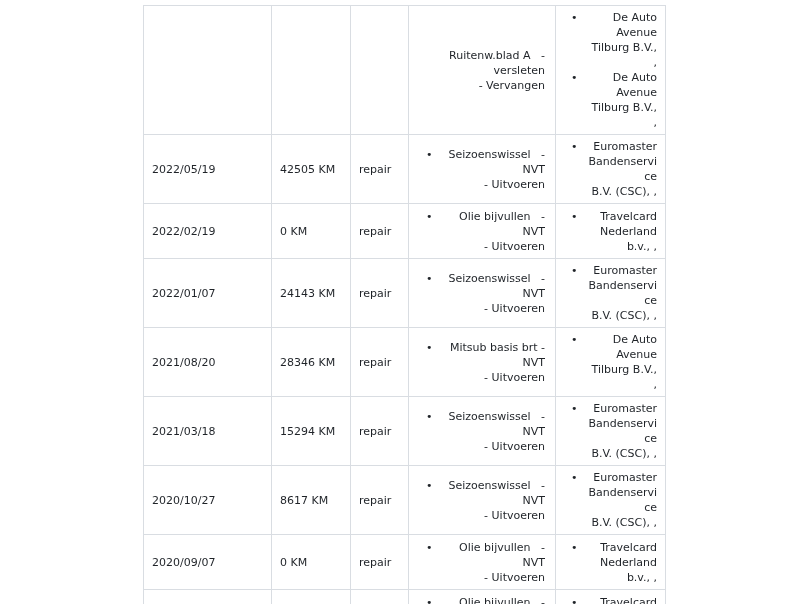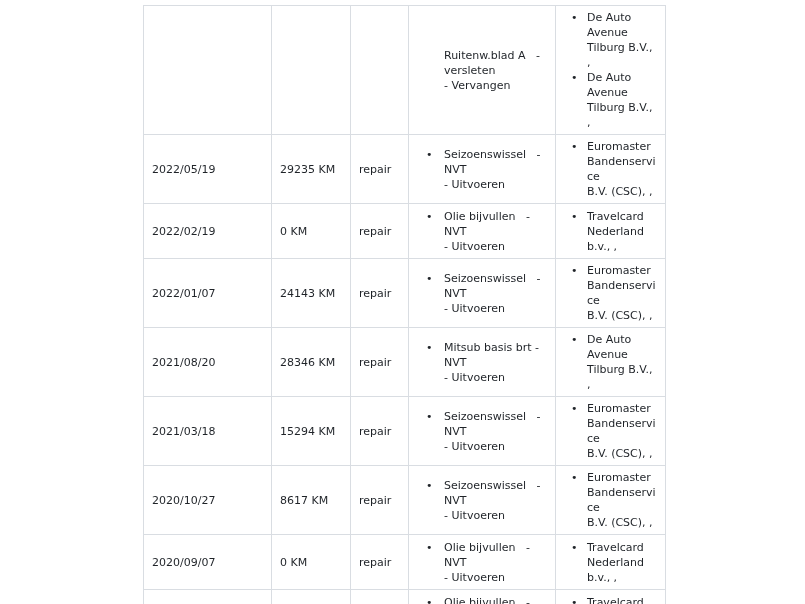--- a/index.html
+++ b/index.html
@@ -39,20 +39,21 @@
   
   td.c-desc, td.c-sup {
     padding: 4px 2px 4px 0;
   }
   td.v-top { vertical-align: top; }
 
   .li {
     position: relative;
     white-space: pre-wrap;
     word-wrap: break-word;
+    text-align: right;
   }
   td.c-desc .li { padding-left: 27px; padding-right: 4px; }
   td.c-sup  .li { padding-left: 23px; padding-right: 2px; }
   .li.has-bullet::before {
     content: "\2022";
     position: absolute;
     top: 0;
   }
   td.c-desc .li.has-bullet::before { left: 9px; }
   td.c-sup  .li.has-bullet::before { left: 7px; }
@@ -86,21 +87,21 @@
             <div class="li has-bullet">De Auto
 Avenue
 Tilburg B.V., ,</div>
             <div class="li has-bullet">De Auto
 Avenue
 Tilburg B.V., ,</div>
           </td>
         </tr>
         <tr>
           <td class="c-date">2022/05/19</td>
-          <td class="c-mileage">29235 KM</td>
+          <td class="c-mileage">42505 KM</td>
           <td class="c-type">repair</td>
           <td class="c-desc">
             <div class="li has-bullet">Seizoenswissel   -
 NVT
 - Uitvoeren</div>
           </td>
           <td class="c-sup">
             <div class="li has-bullet">Euromaster
 Bandenservice
 B.V. (CSC), ,</div>

